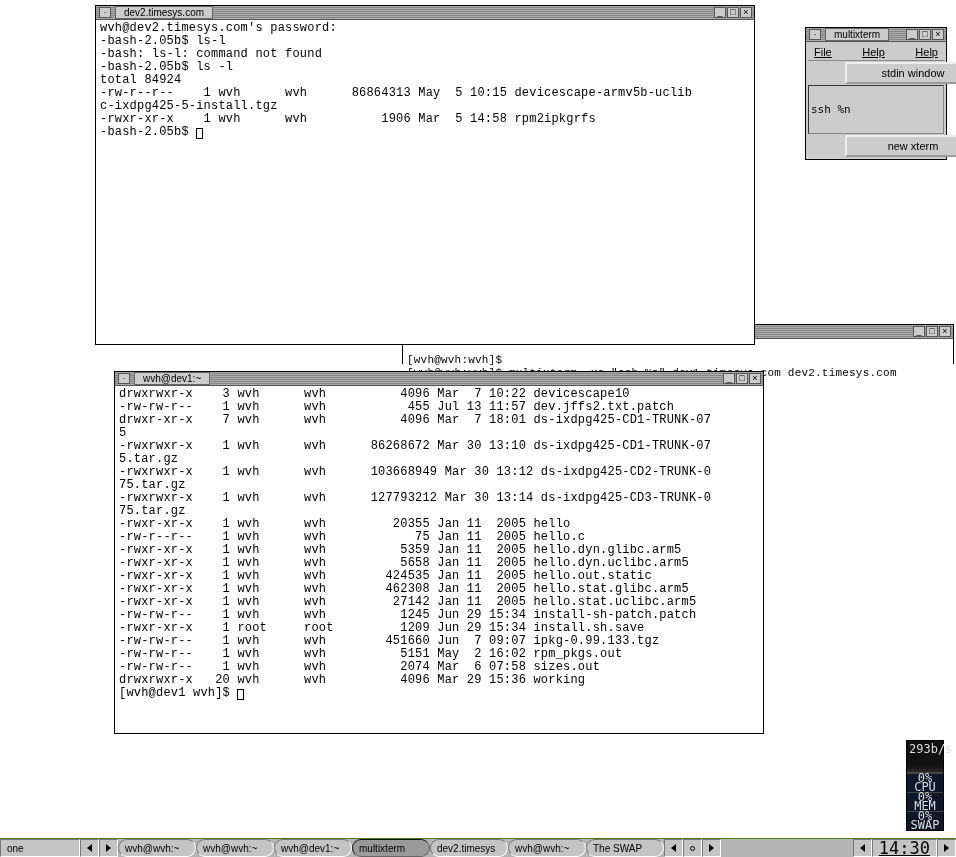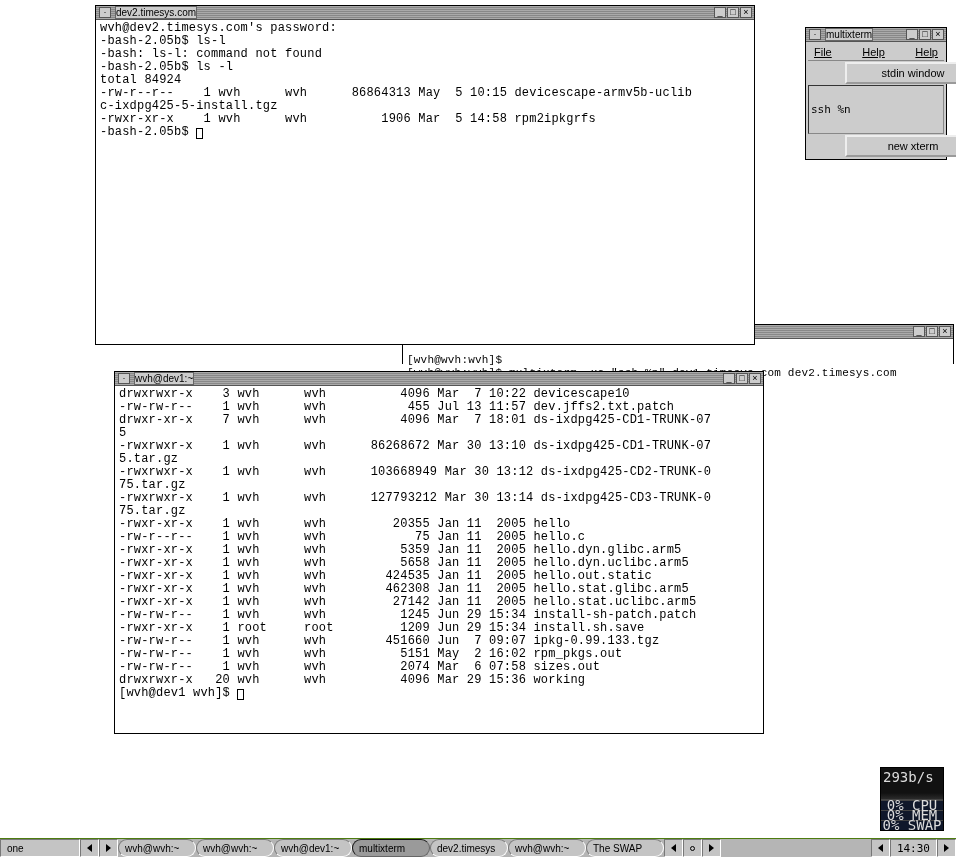--- a/index.html
+++ b/index.html
@@ -29,21 +29,21 @@
       #aaa 0, #aaa 1px, #888 1px, #888 2px
     );
     border-bottom: 1px solid #555;
     padding: 0 2px;
     font-size: 10px;
     color: #000;
   }
   .titlebar .title-box {
     background: #cccccc;
     border: 1px solid #666;
-    padding: 0 0;
+    padding: 0 8px;
     margin-left: 2px;
     line-height: 11px;
     white-space: nowrap;
   }
   .titlebar .tb-left { display:flex; align-items:center; gap:2px; }
   .titlebar .spacer { flex:1; }
   .tb-btn {
     width: 12px; height: 11px;
     background: #ccc;
     border: 1px solid #555;
@@ -147,31 +147,31 @@
   .task-cell.app { flex: 0 0 auto; min-width: 78px; cursor: pointer; border-radius: 9px; }
   .tri {
     width: 0; height: 0;
     border-top: 4px solid transparent;
     border-bottom: 4px solid transparent;
     display: inline-block;
   }
   .tri.left  { border-right: 5px solid #000; }
   .tri.right { border-left: 5px solid #000; }
   .bullet { width:5px; height:5px; border:1px solid #000; border-radius:50%; }
-  .clock { font-family: monospace; font-size: 11px; }
+  .clock { font-family: monospace; font-size: 17px; text-decoration: underline; }
 
   
   .sysmon {
     position: absolute;
-    width: 64px;
+    width: 38px;
     border: 1px solid #000;
     background: #000;
     color: #dcdcdc;
     font-family: monospace;
-    font-size: 14px;
+    font-size: 12px;
   }
   .sysmon .graph {
     height: 32px;
     background: #111;
     position: relative;
     border-bottom: 1px solid #444;
   }
   .sysmon .graph::after{
     content:"";
     position:absolute; bottom:0; left:0;

